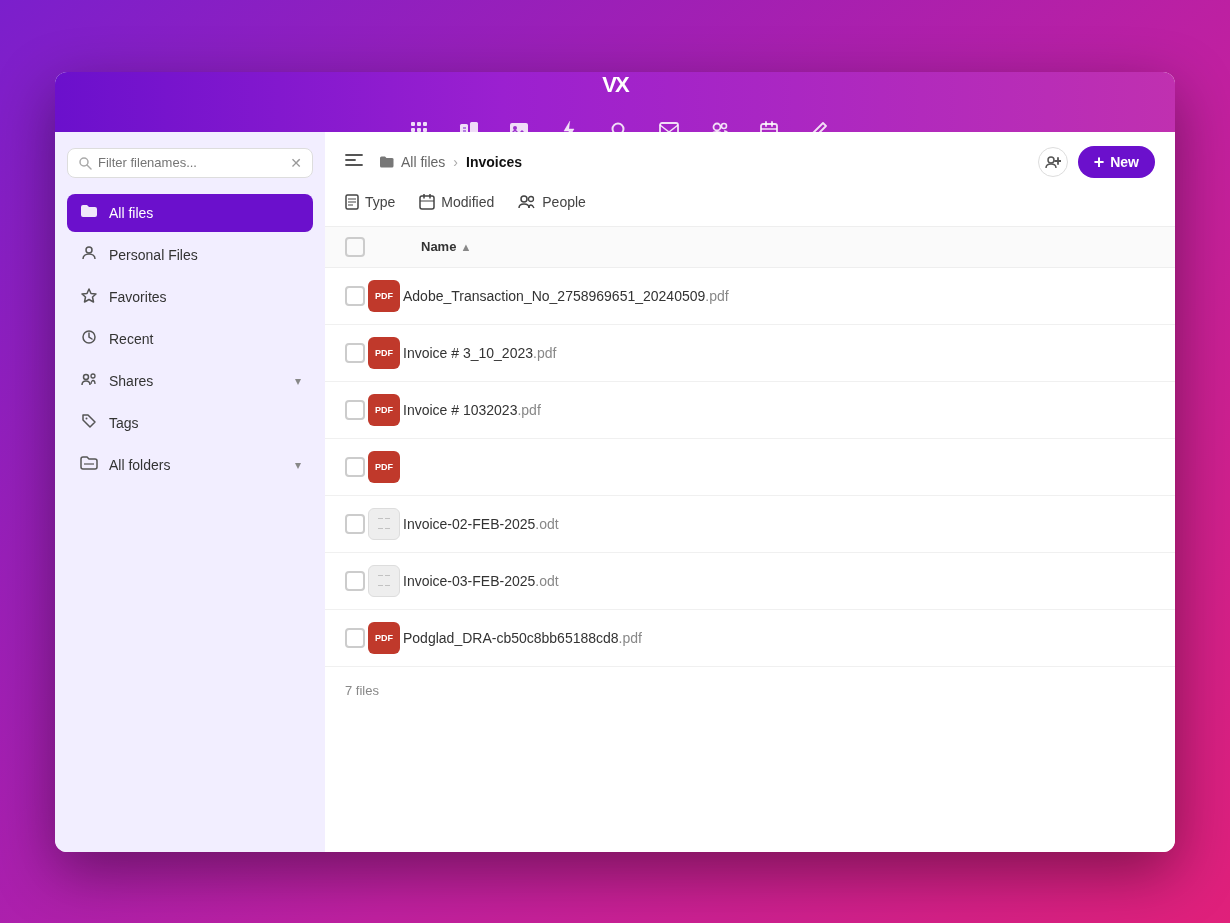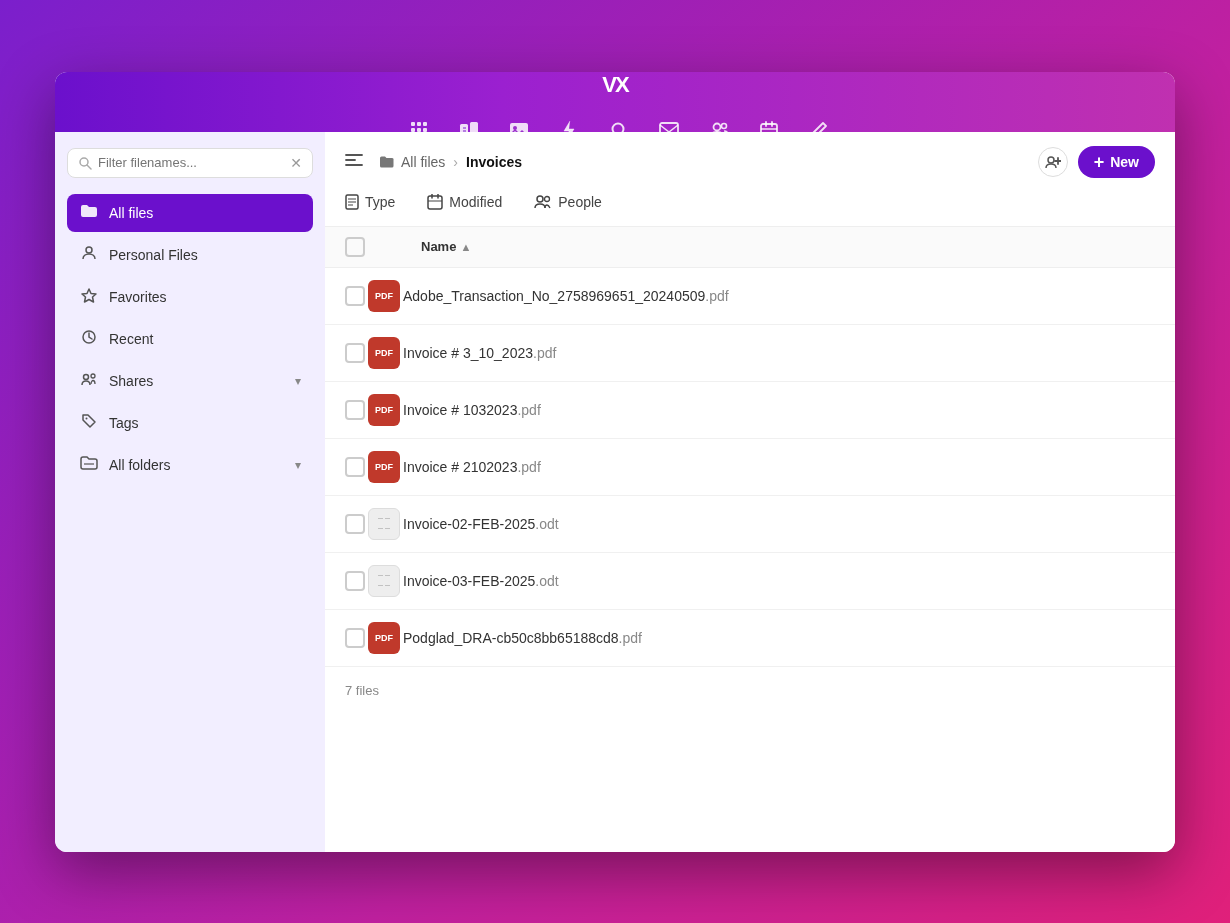--- a/index.html
+++ b/index.html
@@ -195,21 +195,21 @@
       border-radius: 20px;
       padding: 7px 16px;
       font-size: 14px;
       font-weight: 600;
       cursor: pointer;
     }
 
     .filter-row {
       display: flex;
       align-items: center;
-      gap: 32px;
+      gap: 24px;
       padding-bottom: 12px;
     }
     .filter-btn {
       display: flex;
       align-items: center;
       gap: 6px;
       font-size: 14px;
       color: #444;
       cursor: pointer;
       padding: 4px 0;
@@ -561,23 +561,20 @@
           <div class="file-checkbox"></div>
           <div class="file-icon pdf" style="font-size:9px;">PDF</div>
           <div class="file-name">
             <span>Invoice # 1032023</span><span class="ext">.pdf</span>
           </div>
         </div>
 
         <div class="file-row">
           <div class="file-checkbox"></div>
           <div class="file-icon pdf" style="font-size:9px;">PDF</div>
-          <div class="file-name">
-            <span>Invoice # 2102023</span><span class="ext">.pdf</span>
-          </div>
         </div>
 
         <div class="file-row">
           <div class="file-checkbox"></div>
           <div class="file-icon odt">
             <div class="odt-inner" style="color:#999; font-size:7px; text-align:center; line-height:1.3;">
               <div>─ ─</div>
               <div>─ ─</div>
             </div>
           </div>

